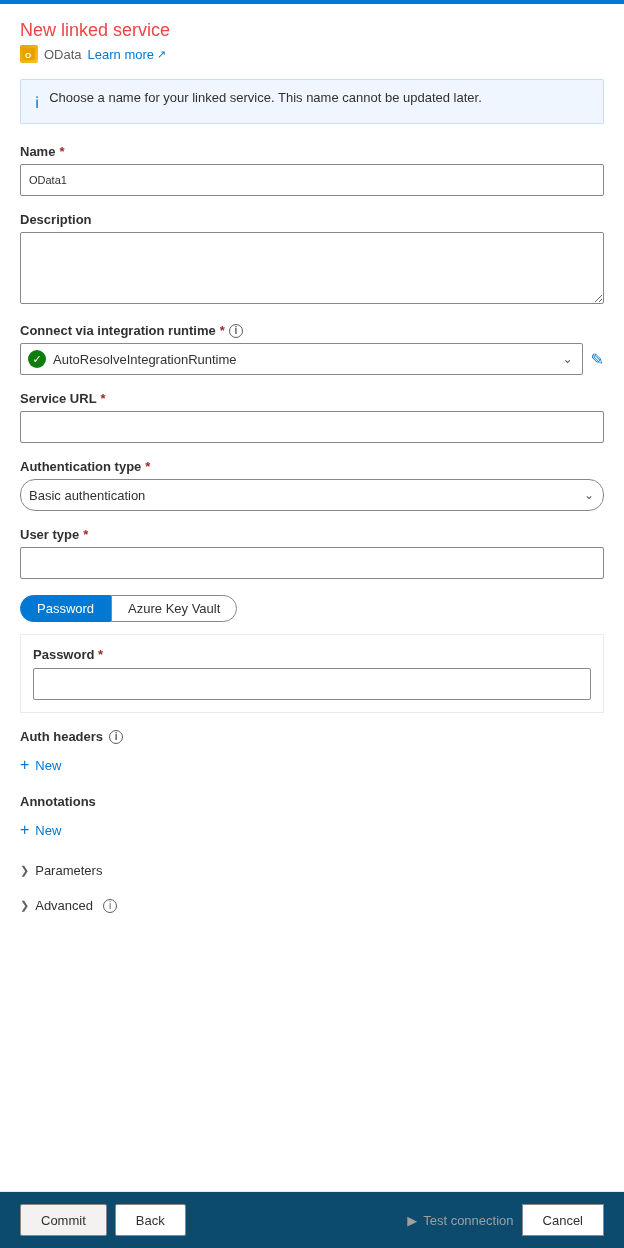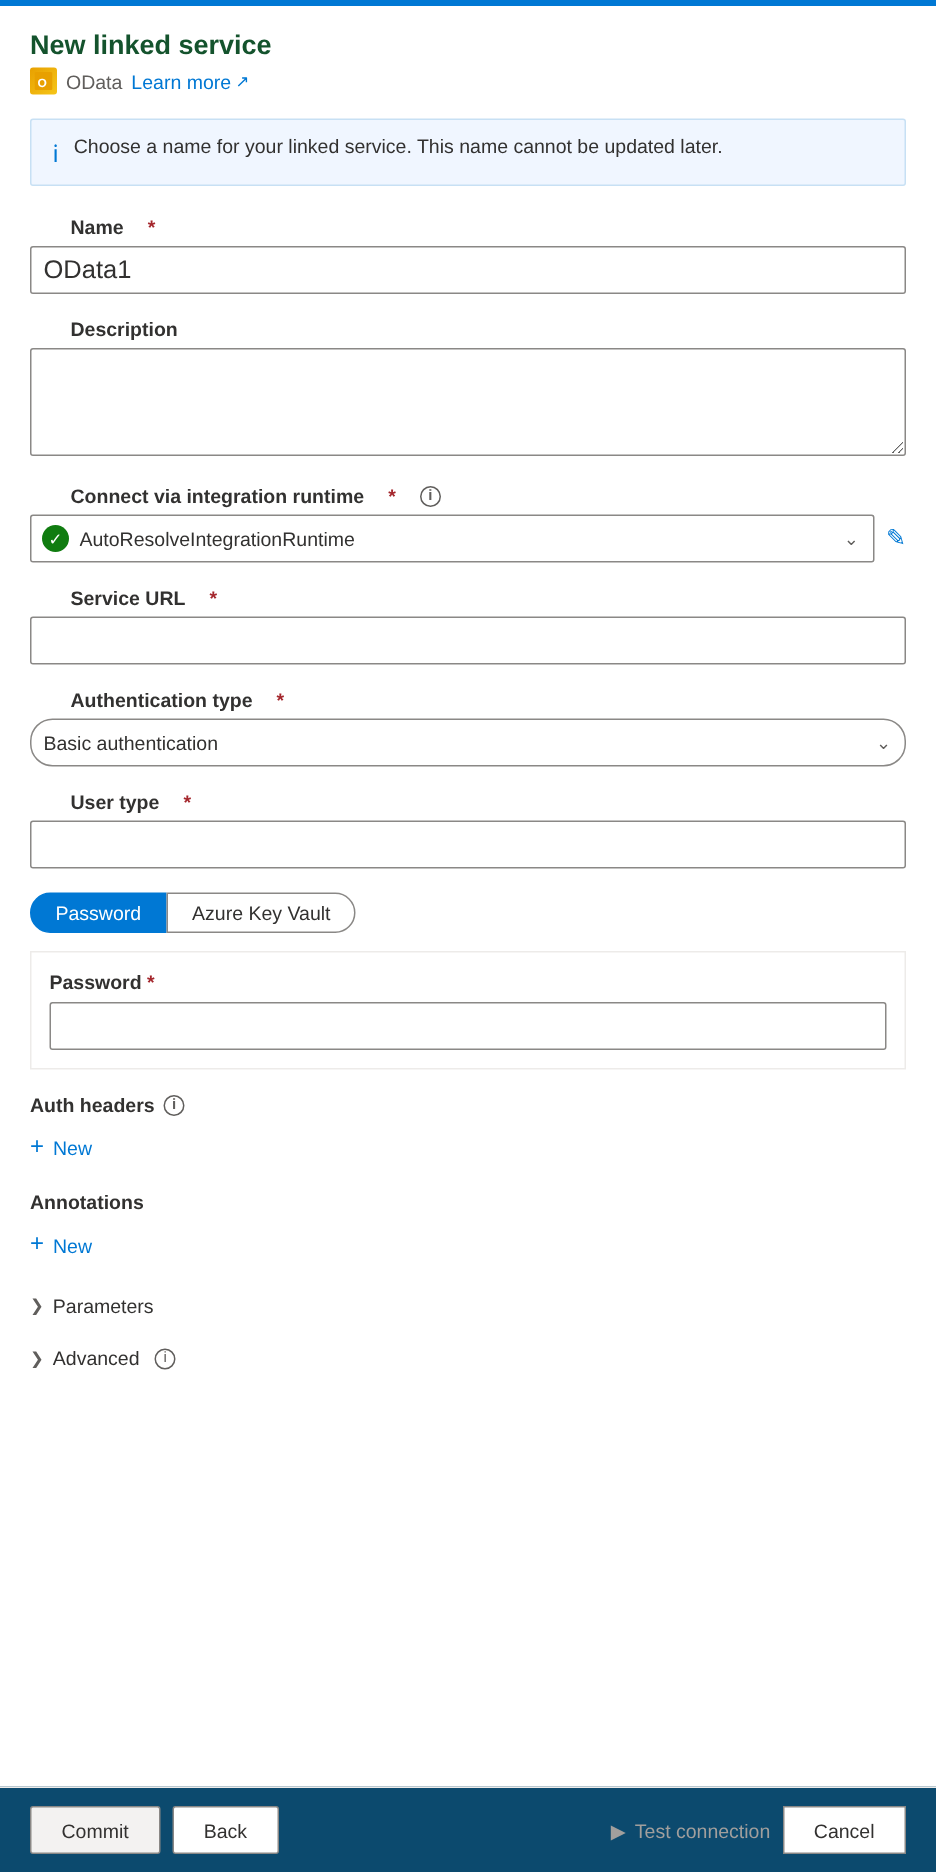--- a/index.html
+++ b/index.html
@@ -13,22 +13,22 @@
       display: flex;
       flex-direction: column;
     }
     .main-content {
       flex: 1;
       padding: 16px 20px;
       overflow-y: auto;
     }
     .page-title {
       font-size: 18px;
-      font-weight: 700;
-      color: #14532d;
+      font-weight: 400;
+      color: #ef4444;
       margin-bottom: 4px;
     }
     .subtitle-row {
       display: flex;
       align-items: center;
       gap: 6px;
       margin-bottom: 16px;
     }
     .odata-icon {
       width: 18px;
@@ -78,22 +78,21 @@
     .field-group {
       margin-bottom: 16px;
     }
     .field-label {
       font-size: 13px;
       font-weight: 600;
       color: #323130;
       margin-bottom: 5px;
       display: flex;
       align-items: center;
-      gap: 16px;
-      margin-left: 27px;
+      gap: 4px;
     }
     .required-star {
       color: #a4262c;
     }
     .info-circle {
       display: inline-flex;
       align-items: center;
       justify-content: center;
       width: 14px;
       height: 14px;
@@ -101,21 +100,21 @@
       border-radius: 50%;
       font-size: 10px;
       color: #605e5c;
       cursor: pointer;
     }
     .text-input {
       width: 100%;
       border: 1px solid #8a8886;
       border-radius: 2px;
       padding: 5px 8px;
-      font-size: 17px;
+      font-size: 11px;
       color: #323130;
       outline: none;
       height: 32px;
     }
     textarea.text-input {
       height: 72px;
       resize: vertical;
     }
     .dropdown-select {
       flex: 1;

